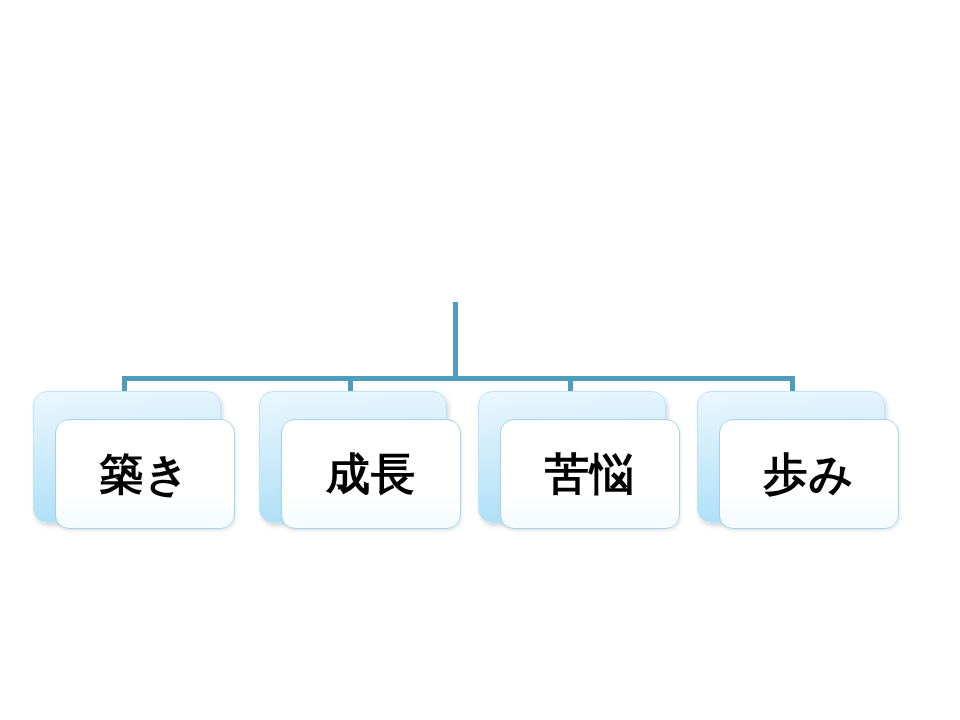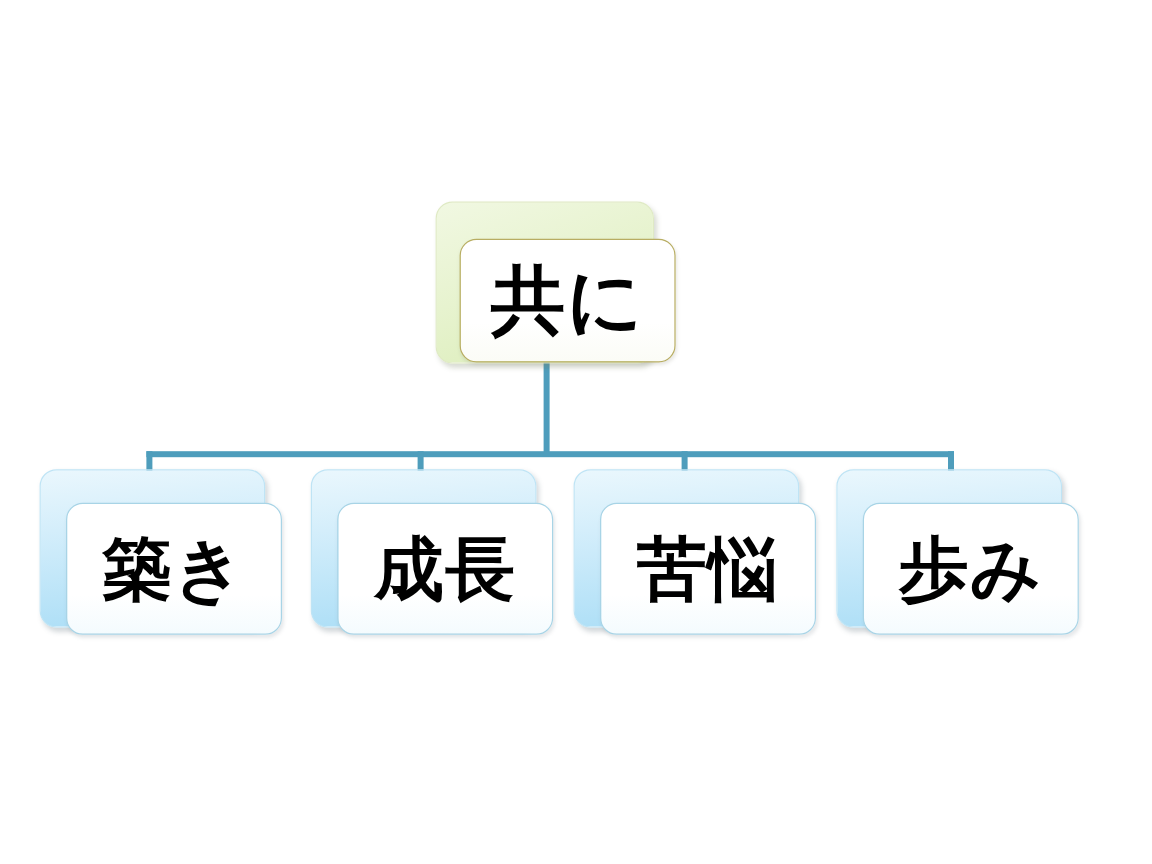--- a/index.html
+++ b/index.html
@@ -85,42 +85,36 @@
   }
   .node-child .card-front {
     left: 22px;
     top: 28px;
     width: 180px;
     height: 110px;
     background: linear-gradient(180deg, #ffffff 0%, #ffffff 70%, #f4fbfe 100%);
     border: 1px solid #a8d4e6;
     box-shadow: 1px 2px 3px rgba(120,135,145,0.18);
   }
-  .node-child .node-label { font-size: 58px; }
+  .node-child .node-label { font-size: 44px; }
 </style>
 </head>
 <body>
 
 <div id="canvas">
 
   <div class="conn conn-v" style="left:453px; top:302px; width:5px; height:78px;"></div>
 
   <div class="conn conn-h" style="left:122px; top:376px; width:673px; height:5px;"></div>
 
   <div class="conn conn-v" style="left:122px; top:376px; width:5px; height:24px;"></div>
   <div class="conn conn-v" style="left:348px; top:376px; width:5px; height:24px;"></div>
   <div class="conn conn-v" style="left:568px; top:376px; width:5px; height:24px;"></div>
   <div class="conn conn-v" style="left:790px; top:376px; width:5px; height:24px;"></div>
 
-  <div class="node node-root" style="left:363px; top:168px; width:200px; height:134px;">
-    <div class="card-back"></div>
-    <div class="card-front">
-      <span class="node-label">共に</span>
-    </div>
-  </div>
 
   <div class="node node-child" style="left:33px; top:391px; width:202px; height:138px;">
     <div class="card-back"></div>
     <div class="card-front">
       <span class="node-label">築き</span>
     </div>
   </div>
 
   <div class="node node-child" style="left:259px; top:391px; width:223px; height:138px;">
     <div class="card-back"></div>

